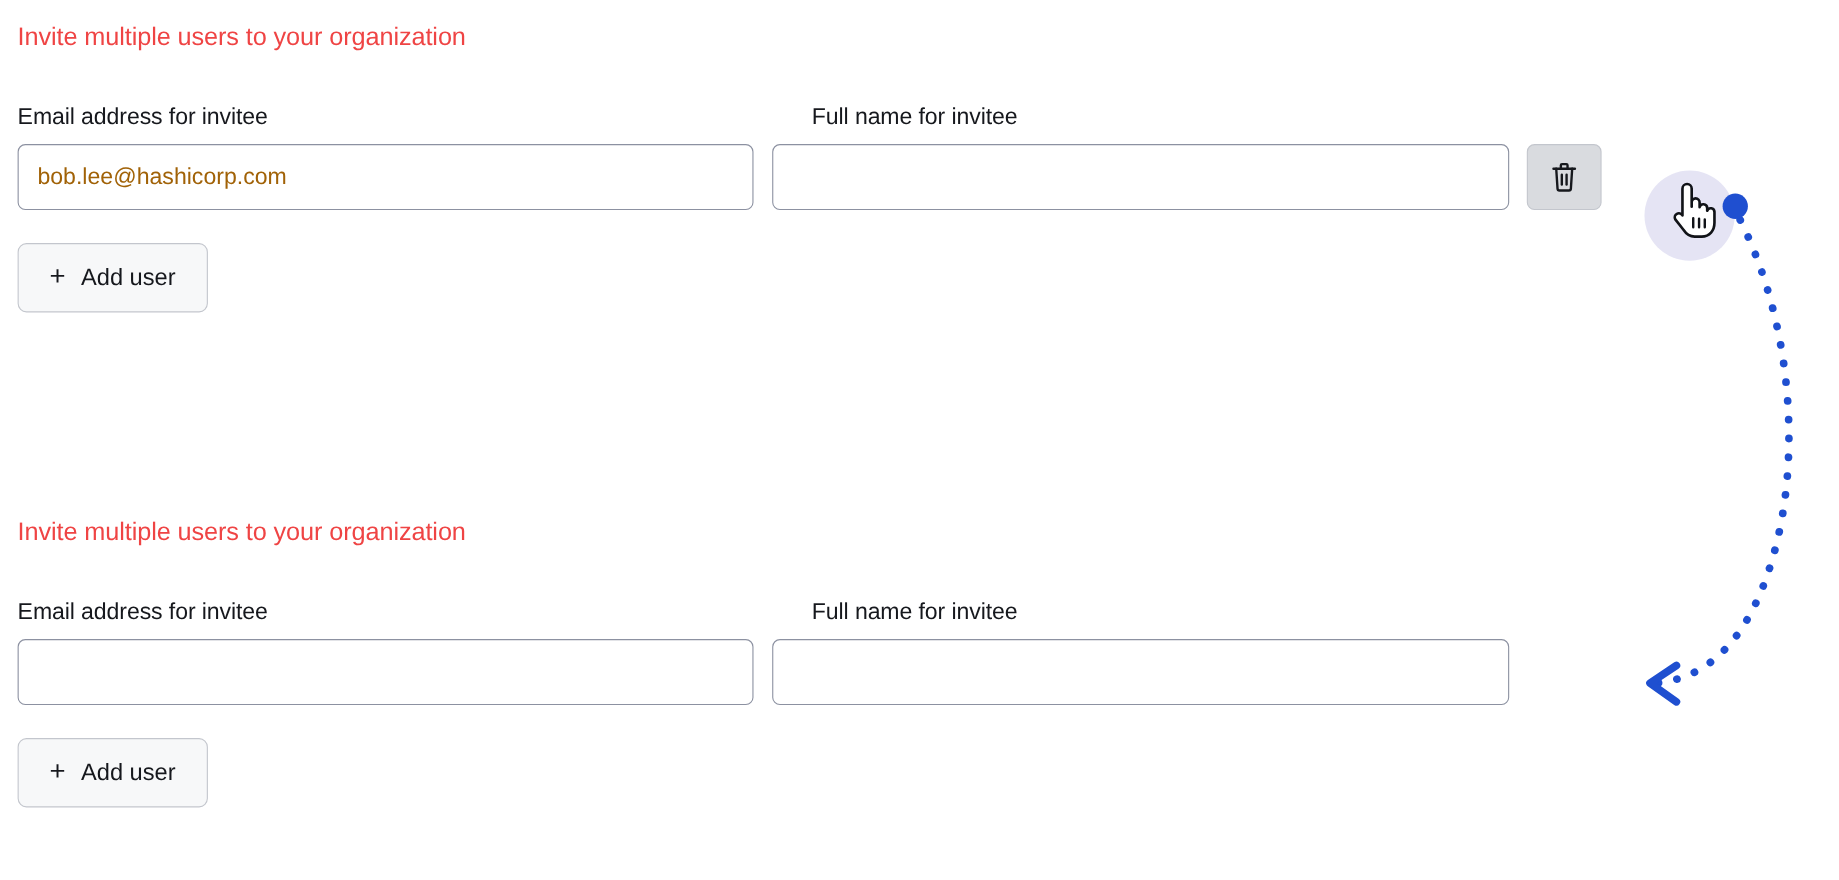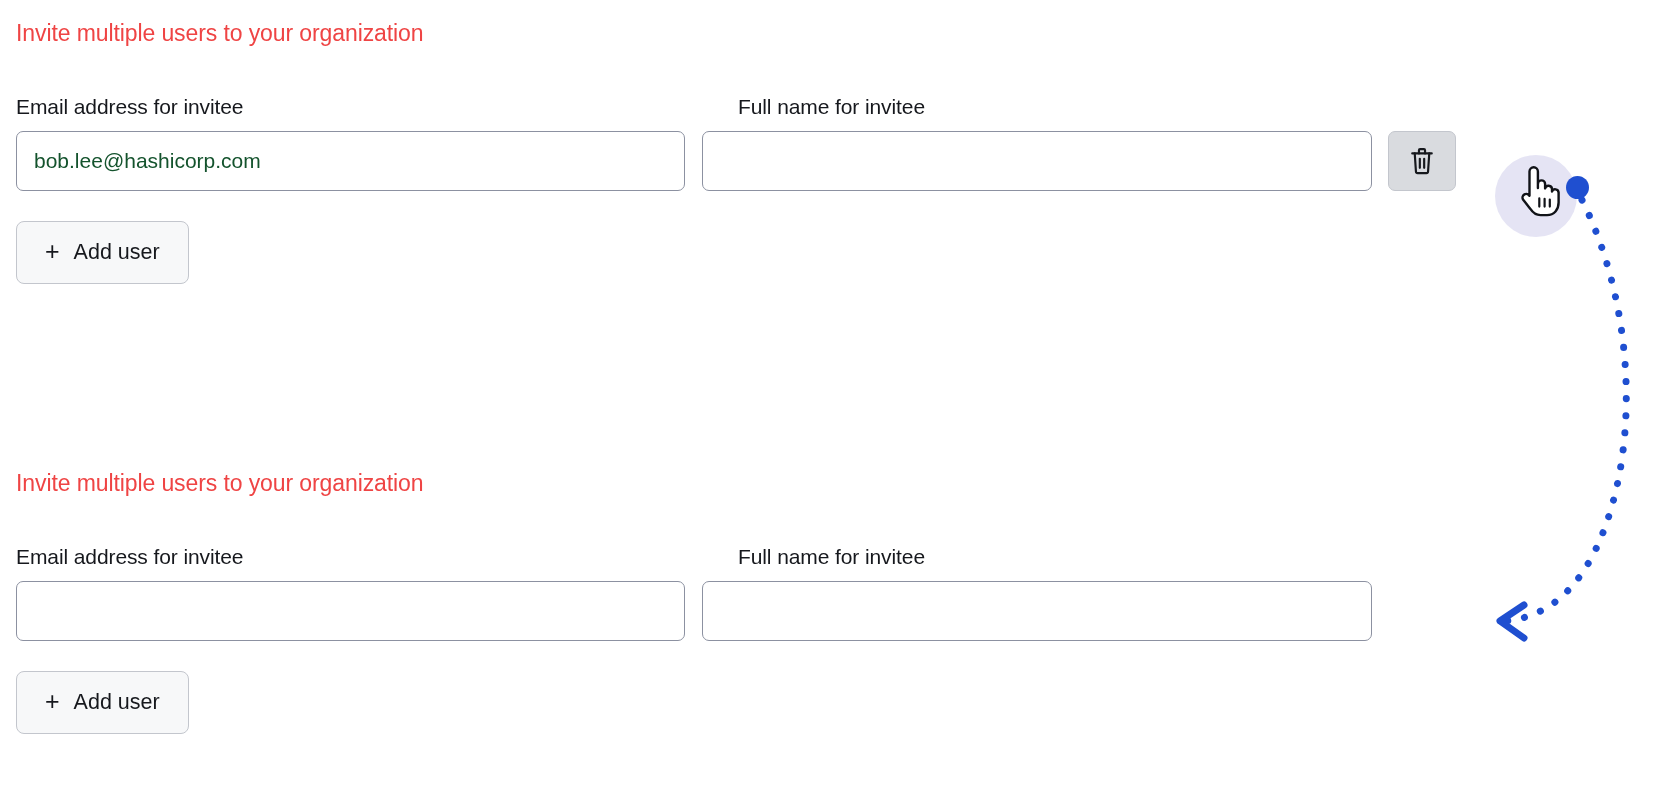--- a/index.html
+++ b/index.html
@@ -58,21 +58,21 @@
   .text-input {
     position: absolute;
     top: 131px;
     height: 60px;
     box-sizing: border-box;
     border: 1.6px solid #8c91a1;
     border-radius: 7px;
     background: #ffffff;
     font-family: "Liberation Sans", "DejaVu Sans", sans-serif;
     font-size: 21px;
-    color: #14532d;
+    color: #a16207;
     padding: 0 17px;
     outline: none;
   }
   .input-email { left: 16px; width: 669px; }
   .input-name  { left: 702px; width: 670px; }
   .text-input::placeholder { color: #8c91a1; }
 
   
   .delete-btn {
     position: absolute;

